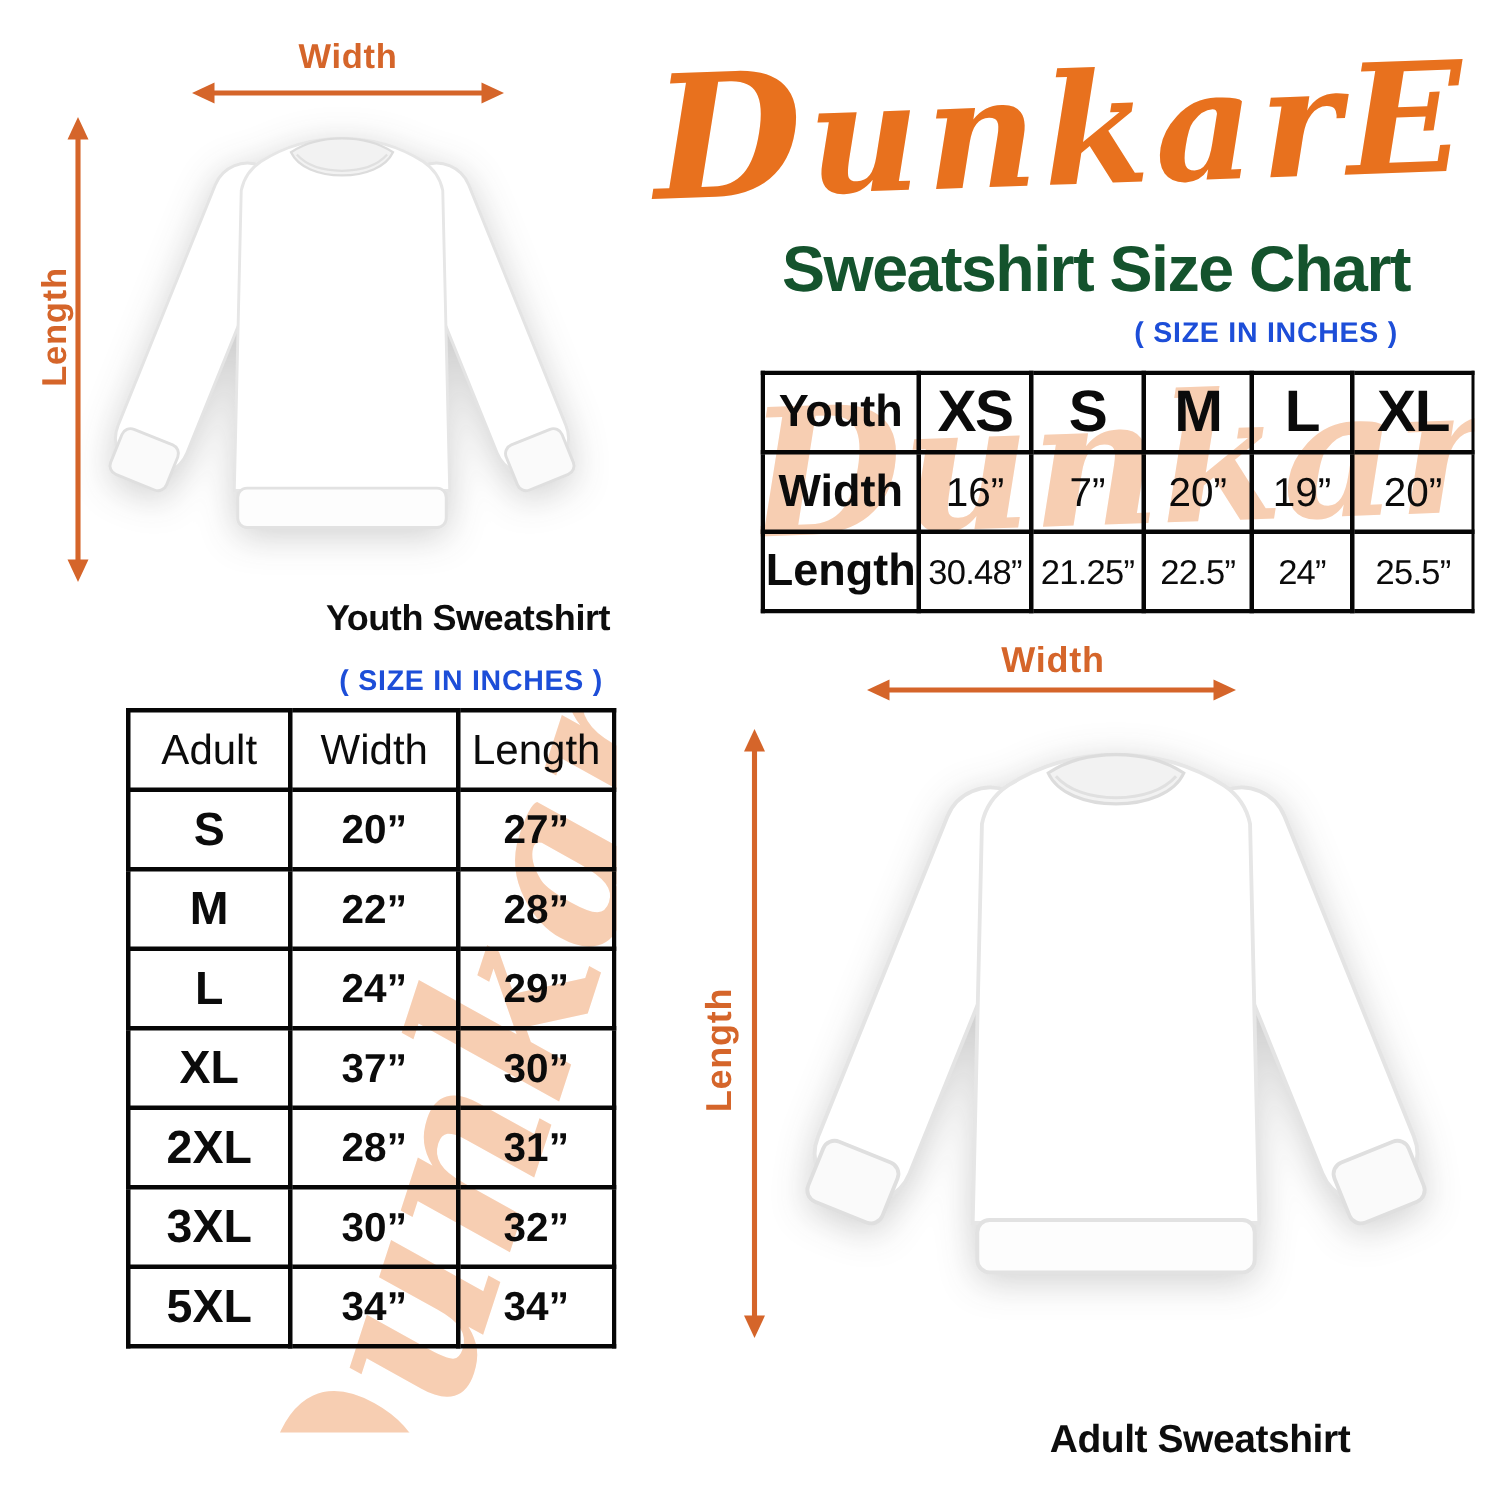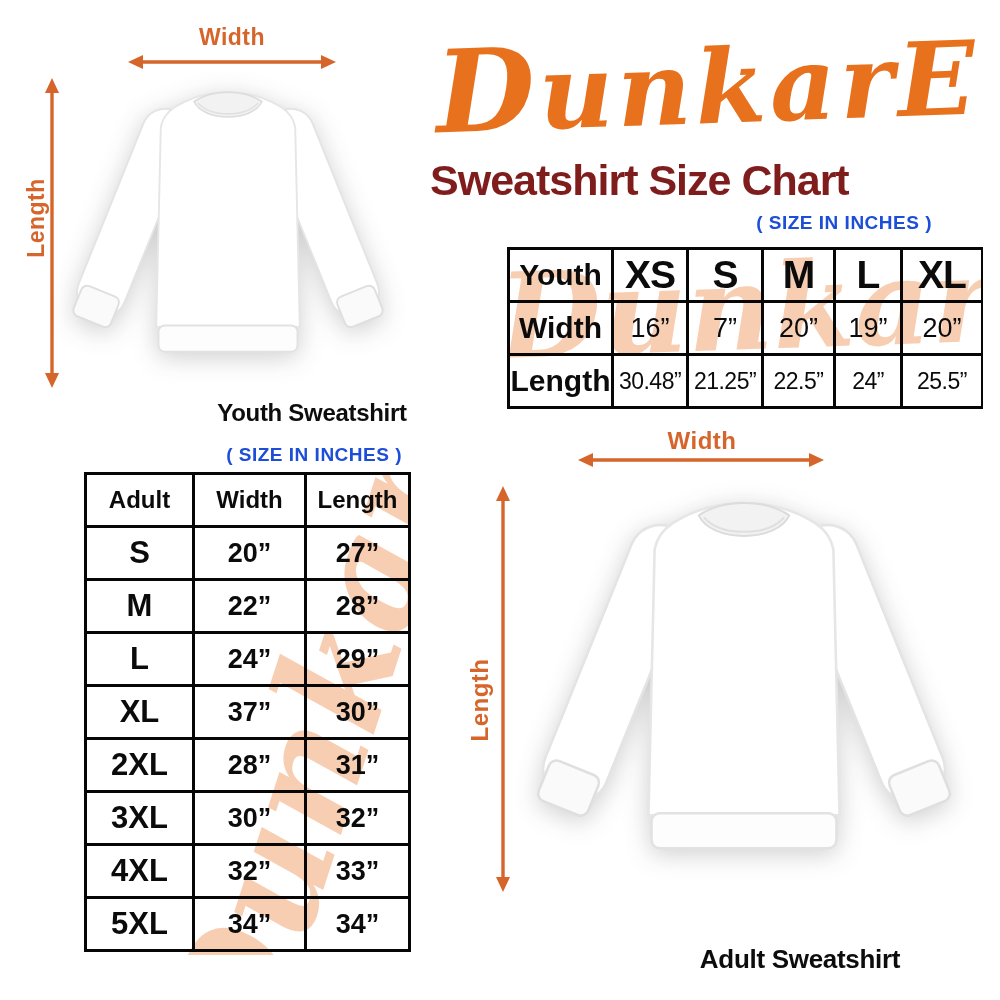--- a/index.html
+++ b/index.html
@@ -32,21 +32,21 @@
   }
 
   
   .logo{
     font-family:"DejaVu Serif",serif;font-style:italic;font-weight:bold;
     color:var(--brand-orange);font-size:102px;text-align:center;
     line-height:150px;transform:rotate(-2deg);letter-spacing:4px;white-space:nowrap;
   }
   .logo::first-letter{font-size:1.12em;}
   .page-title{
-    font-weight:bold;font-size:43px;letter-spacing:-1px;text-align:left;color:#7f1d1d;
+    font-weight:bold;font-size:43px;letter-spacing:-1px;text-align:right;color:#14532d;
   }
   .size-note{
     font-weight:bold;font-size:19px;text-align:right;color:#1d4ed8;letter-spacing:.5px;
   }
 
   
   .table-zone{position:absolute;overflow:hidden;}
   .wm{
     position:absolute;z-index:0;pointer-events:none;white-space:nowrap;
     font-family:"DejaVu Serif",serif;font-style:italic;font-weight:bold;
@@ -63,21 +63,21 @@
     padding:0;background:transparent;color:#0b0b0b;
   }
   .youth-table{width:474px;}
   .youth-table td{height:50px;}
   .c-label{font-size:30px;font-weight:bold;}
   .c-size{font-size:39px;font-weight:bold;letter-spacing:-1px;border-radius:19px;}
   .c-val{font-size:27px;font-weight:normal;}
   .yt-len .c-val{font-size:23px;letter-spacing:-.5px;}
 
   .adult-table{width:324px;}
-  .adult-table th{height:50px;font-size:24px;font-weight:bold;}
+  .adult-table th{height:50px;font-size:28px;font-weight:normal;}
   .adult-table td{height:50px;}
   .a-size{font-size:31px;font-weight:bold;}
   .a-val{font-size:27px;font-weight:bold;}
 
   
   .shirt{filter:drop-shadow(0 5px 12px rgba(40,40,40,.22));}
   .sleeve rect{fill:#ffffff;stroke:#e4e4e4;stroke-width:2.5;}
   .sleeve .cuff{fill:#fafafa;stroke:#dfdfdf;stroke-width:2.5;}
   .shirt-body{fill:#ffffff;stroke:#e6e6e6;stroke-width:2.5;}
   .shirt-hem{fill:#fdfdfd;stroke:#e2e2e2;stroke-width:2.5;}
@@ -211,25 +211,20 @@
       <td class="a-size">2XL</td>
       <td class="a-val">28”</td>
       <td class="a-val">31”</td>
     </tr>
     <tr>
       <td class="a-size">3XL</td>
       <td class="a-val">30”</td>
       <td class="a-val">32”</td>
     </tr>
     <tr>
-      <td class="a-size">4XL</td>
-      <td class="a-val">32”</td>
-      <td class="a-val">33”</td>
-    </tr>
-    <tr>
       <td class="a-size">5XL</td>
       <td class="a-val">34”</td>
       <td class="a-val">34”</td>
     </tr>
   </tbody>
     </table>
 </div>
 
 <section class="abs" style="left:430px;top:420px;width:570px;height:580px;">
   <div class="abs dim-label" style="left:210px;top:7px;width:124px;font-size:24px;">Width</div>

